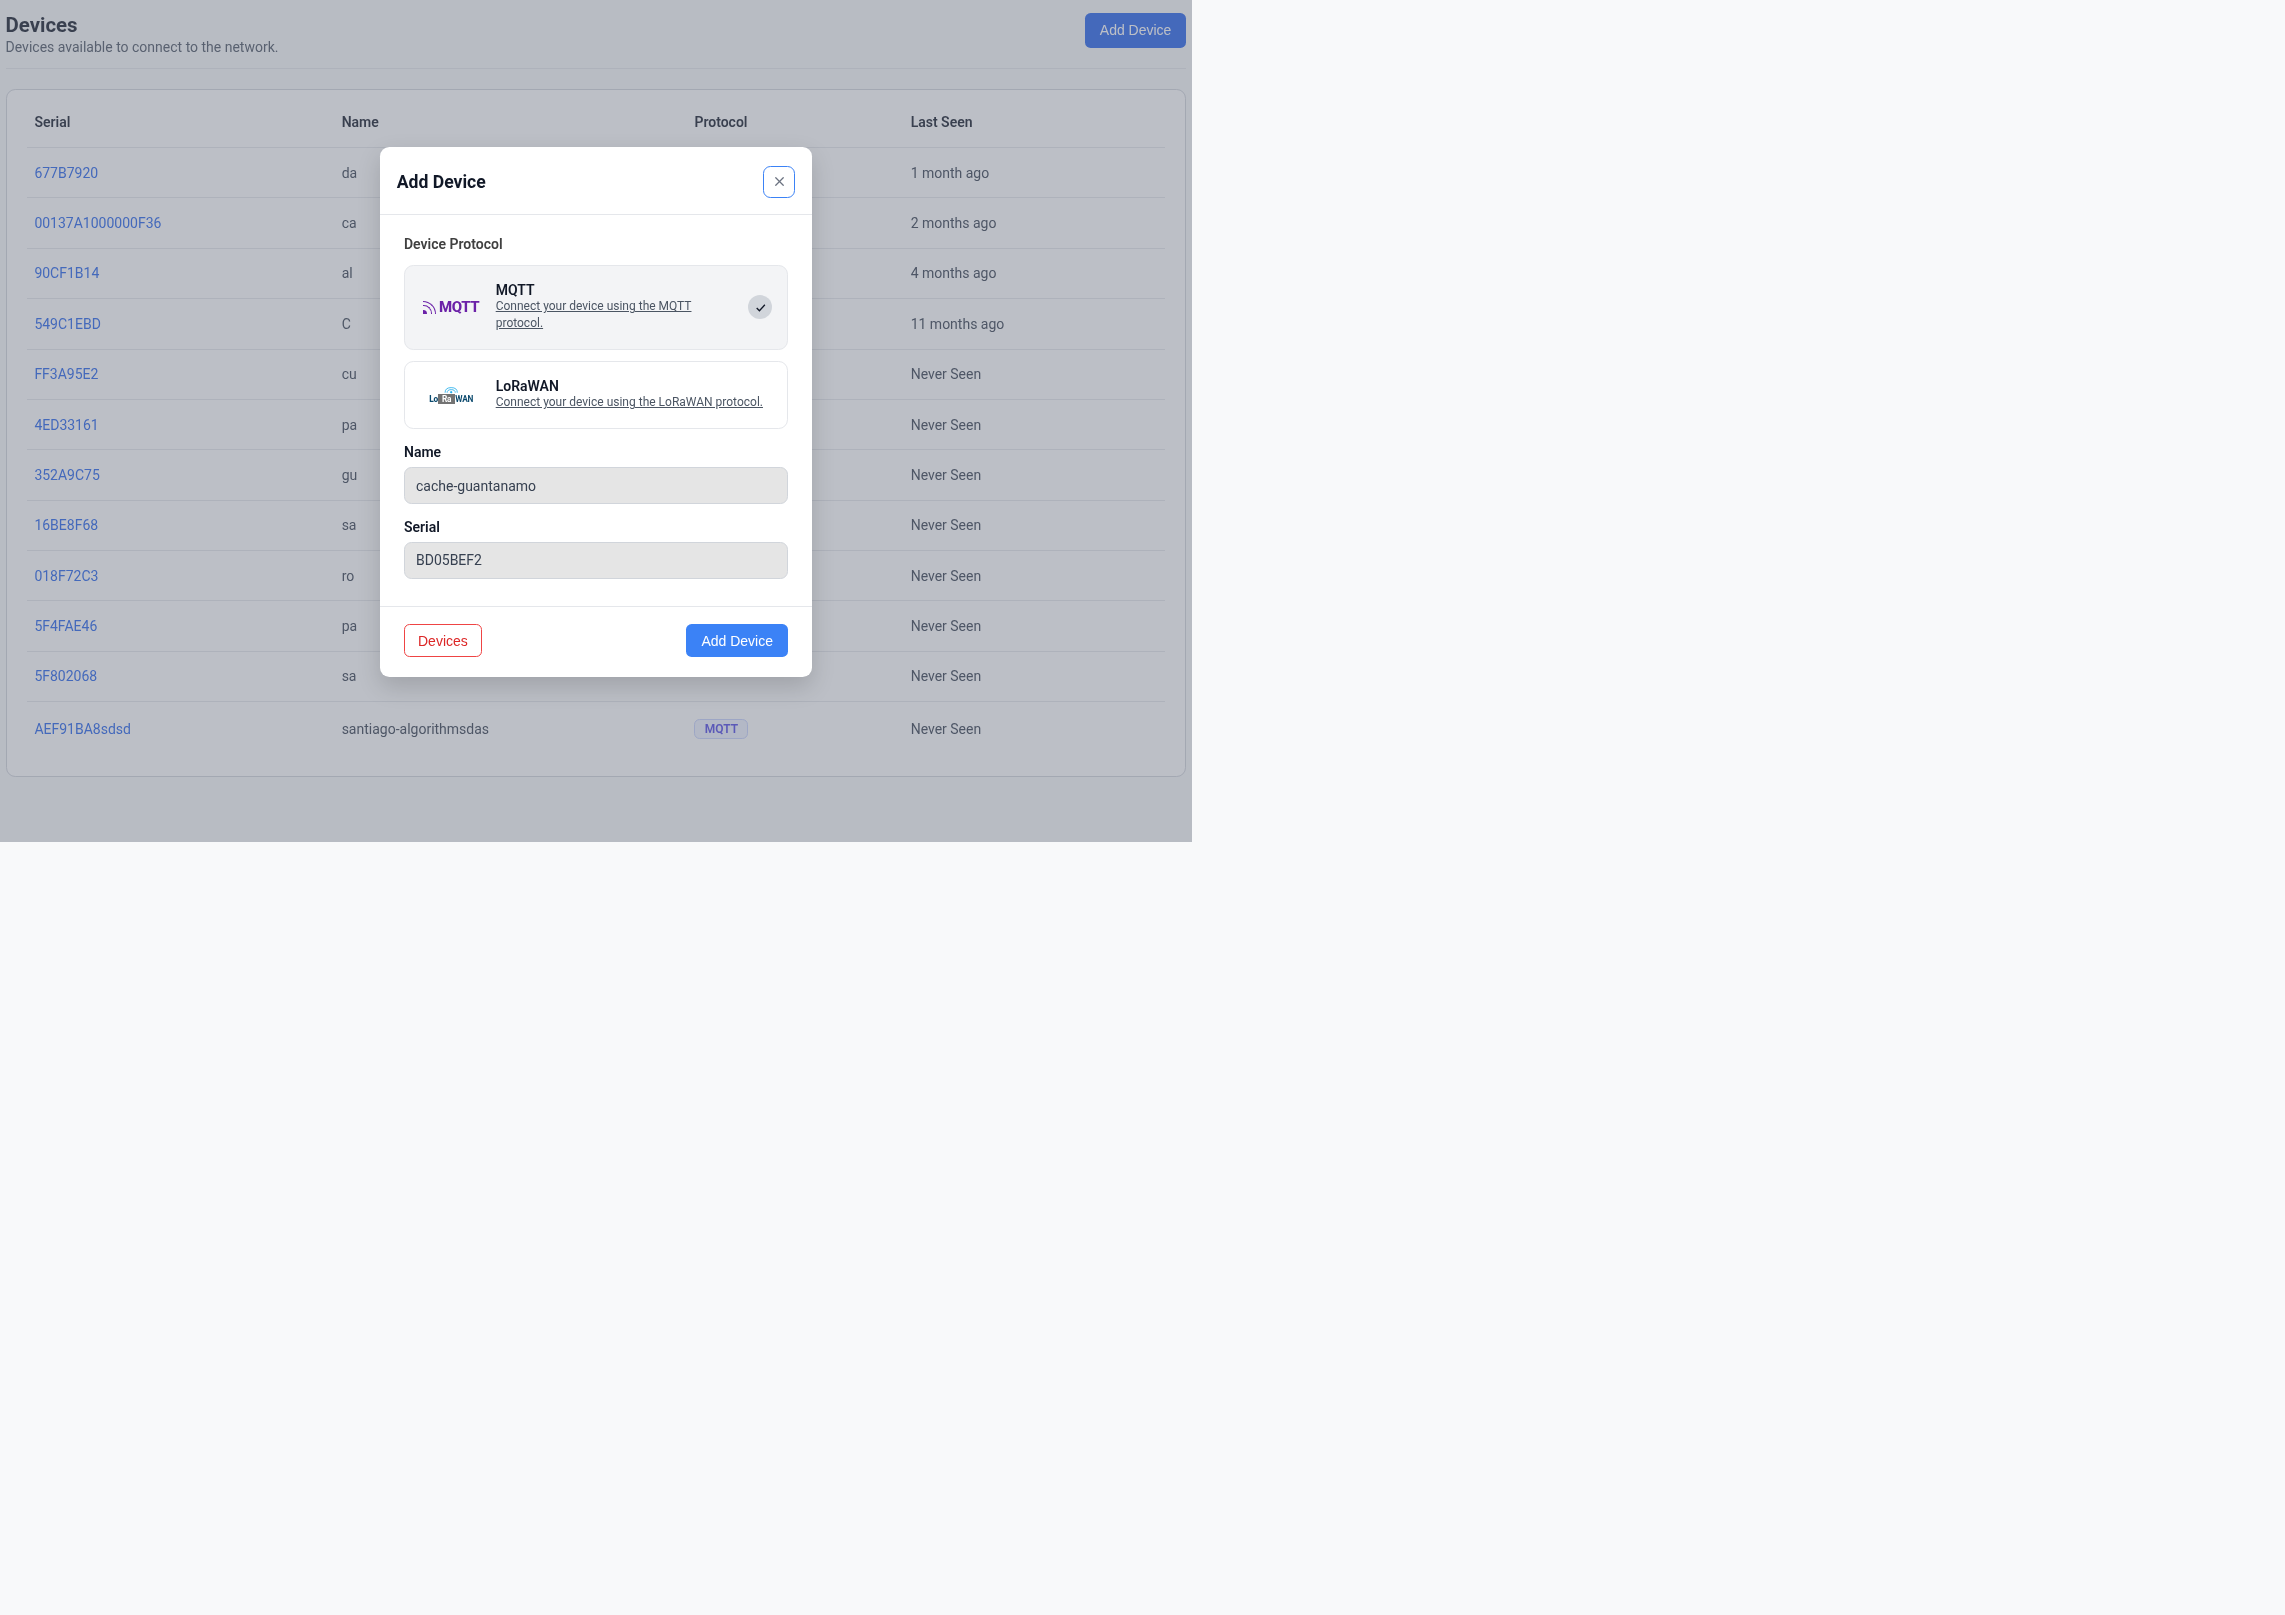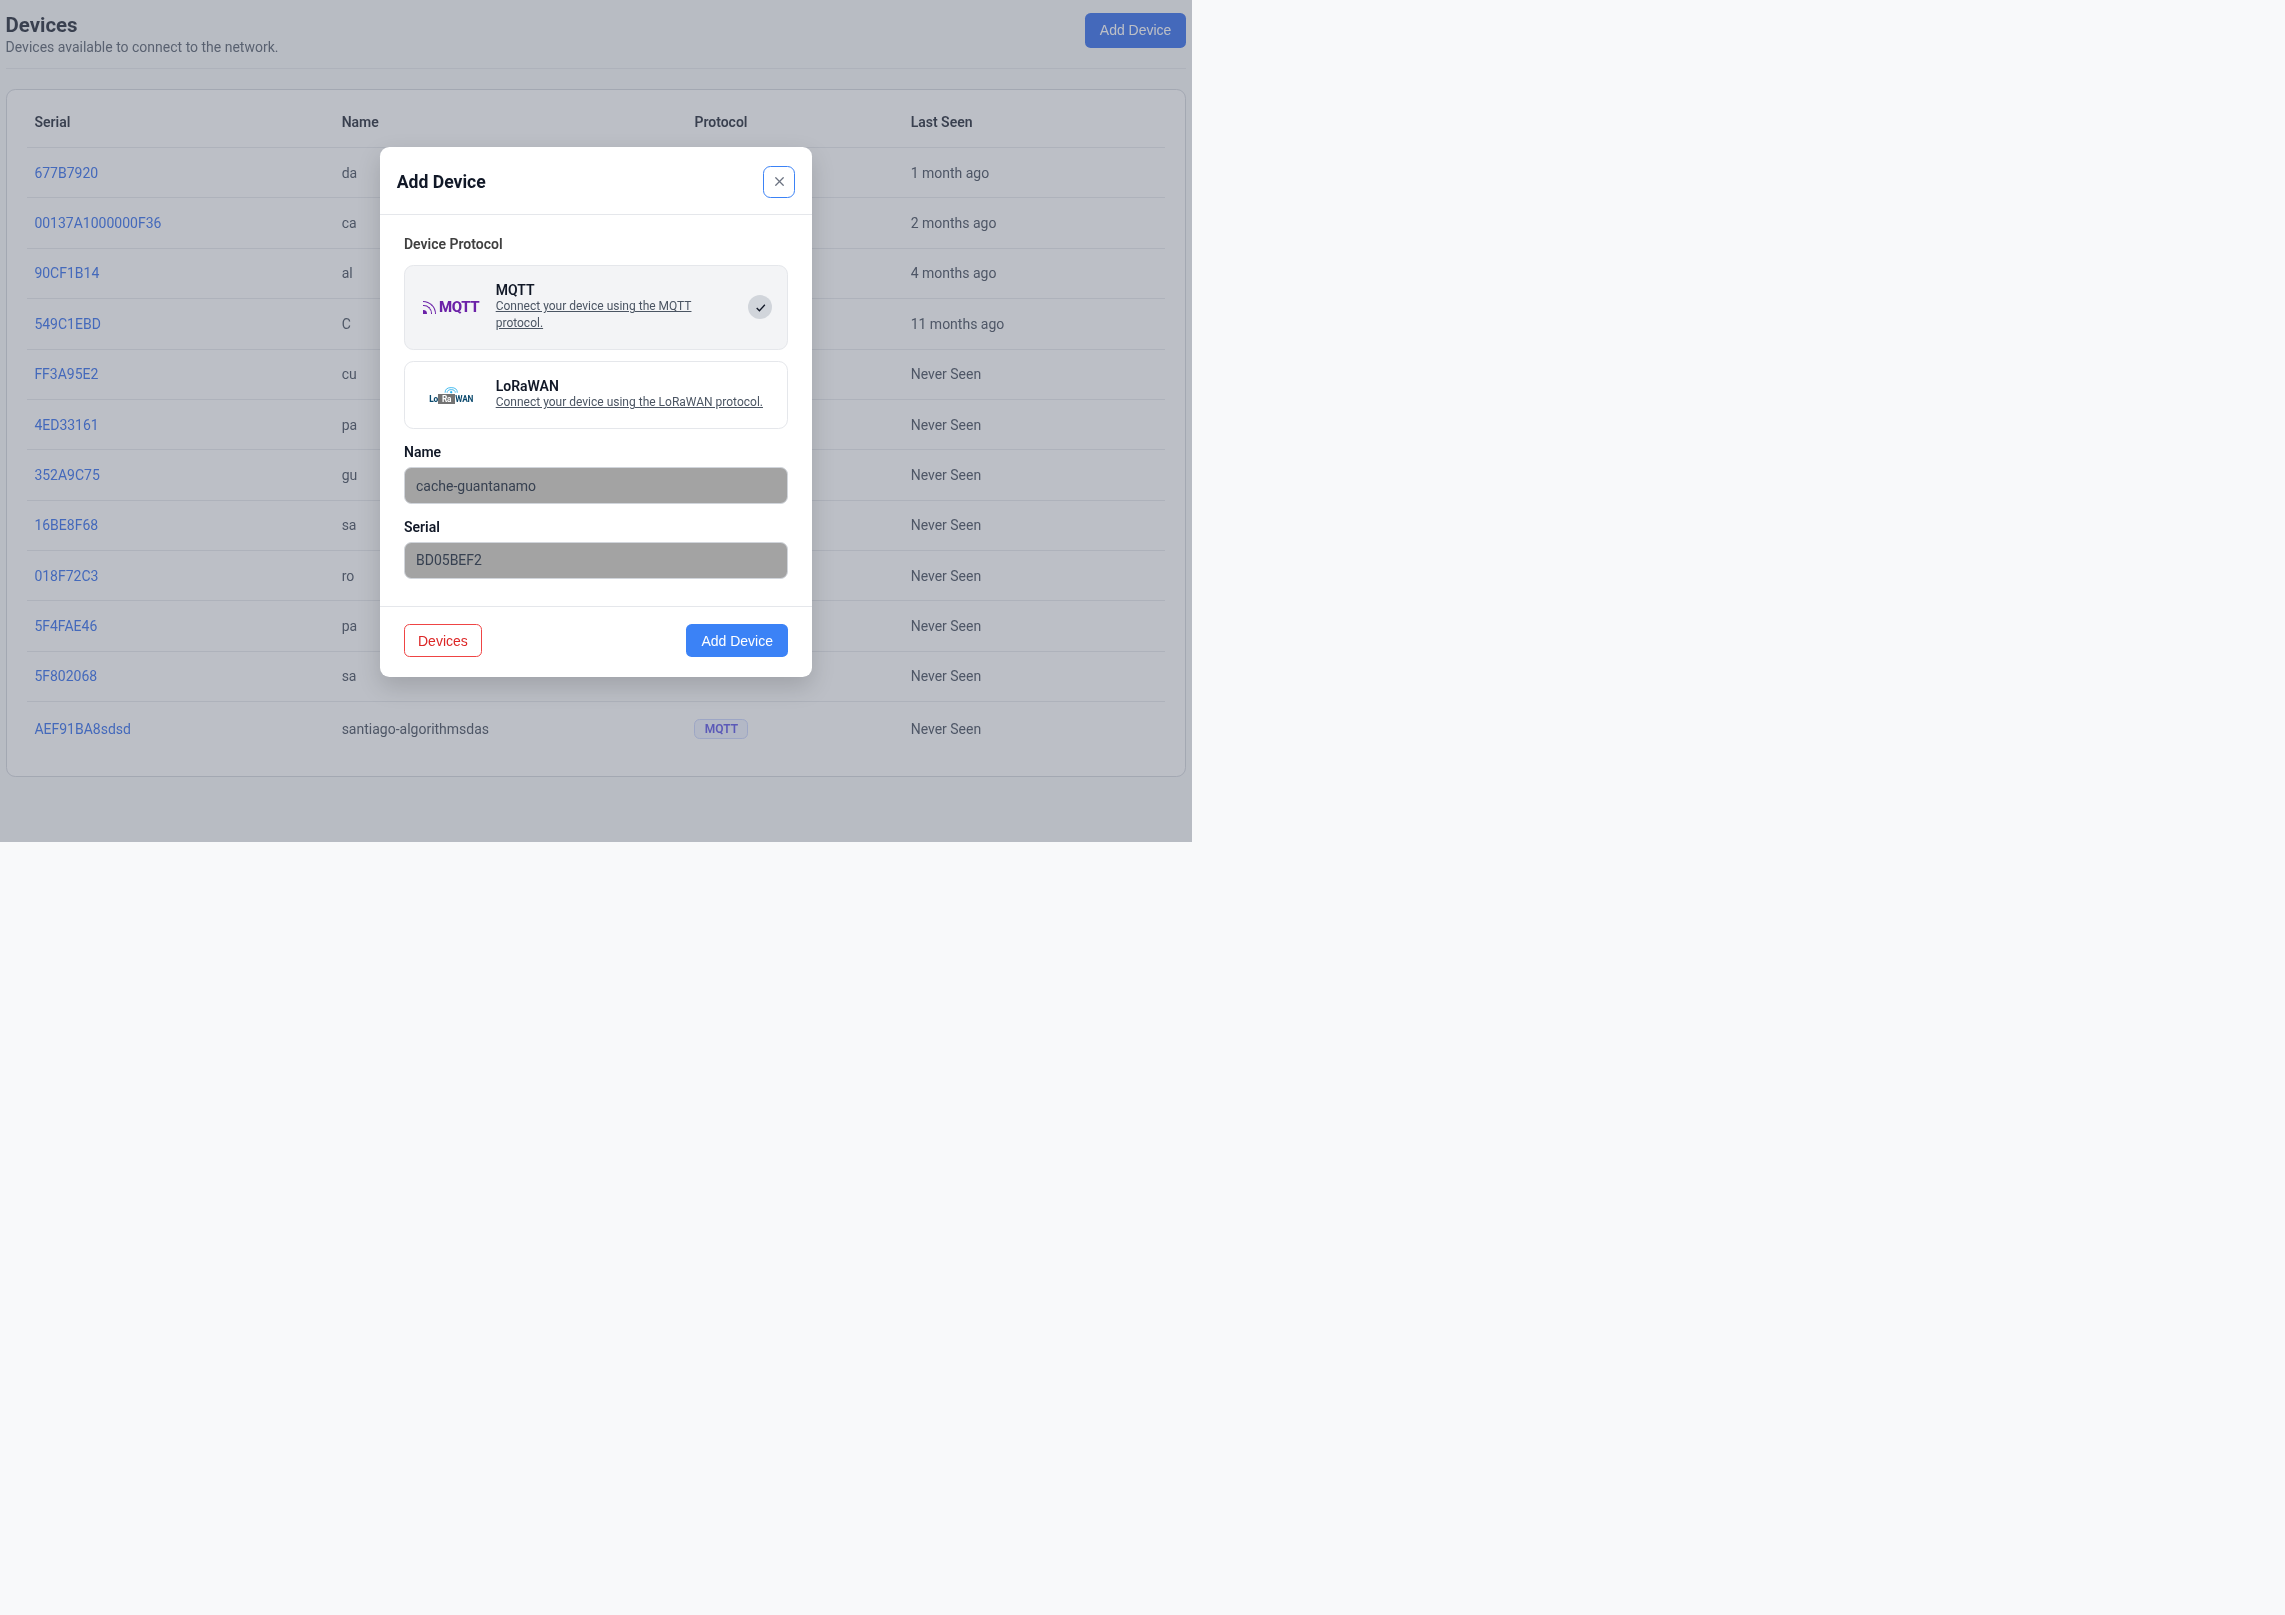--- a/index.html
+++ b/index.html
@@ -236,21 +236,21 @@
     margin-top: 15px;
     margin-bottom: 7.4px;
   }
   .text-input {
     width: 100%;
     border: 0.9px solid #d1d5db;
     border-radius: 7.4px;
     padding: 9.3px 11px;
     font-size: 14px;
     color: #374151;
-    background: #a3a3a3;
+    background: #e5e5e5;
     font-family: inherit;
   }
 
   .modal-footer {
     margin-top: 24px;
     padding: 16.7px 24px 20.4px 24px;
     border-top: 0.9px solid #e5e7eb;
     display: flex;
     justify-content: space-between;
     align-items: center;

